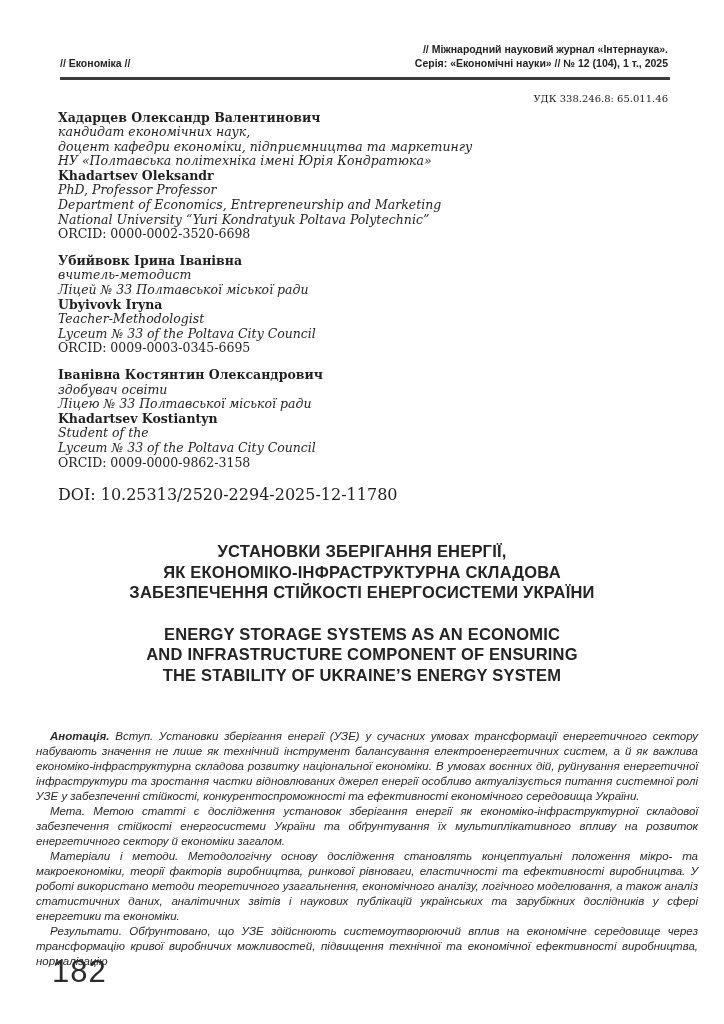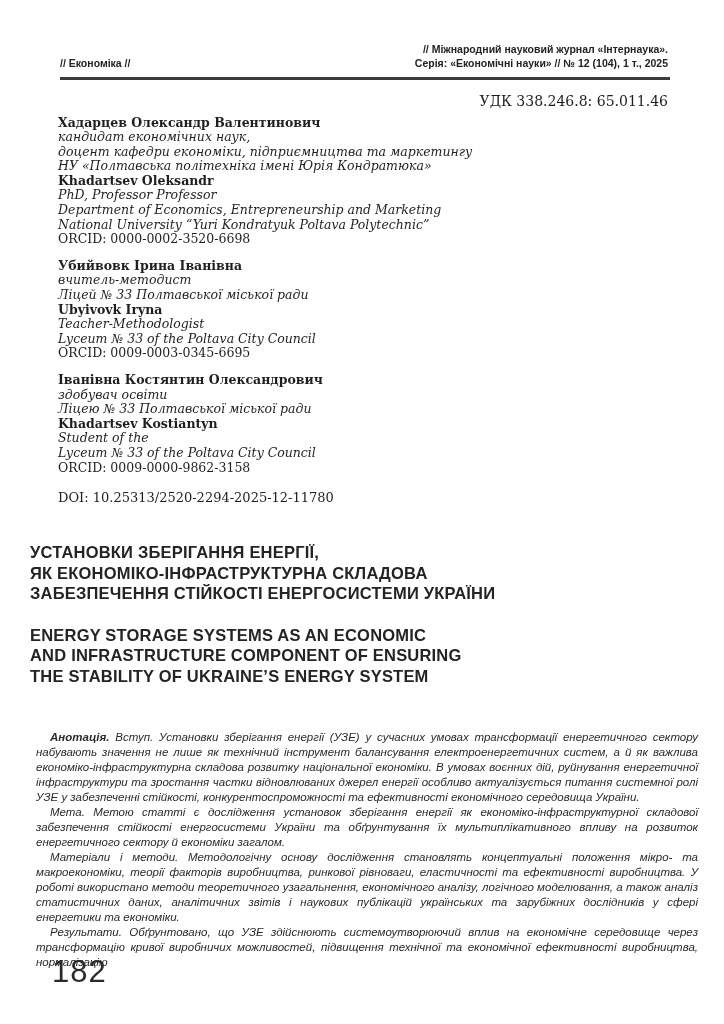--- a/index.html
+++ b/index.html
@@ -28,41 +28,41 @@
   }
   .hdr-right { text-align: right; }
   .rule {
     margin: 7px 54px 0 60px;
     height: 2.5px;
     background: #3c3c3c;
   }
   .udc {
     margin: 13px 56px 0 0;
     text-align: right;
-    font-size: 14px;
+    font-size: 10px;
     color: #1d1d1d;
   }
 
   
   .authors {
     margin: 7px 56px 0 58px;
     font-size: 12.5px;
     line-height: 14.6px;
   }
   .author-block + .author-block { margin-top: 12px; }
   .a-name { font-weight: bold; }
   .a-detail { font-style: italic; }
   .a-orcid { font-style: normal; }
 
-  .doi { margin: 15px 0 0 58px; font-size: 13px; }
+  .doi { margin: 15px 0 0 58px; font-size: 16px; }
 
   
   .title {
     margin: 37px 30px 0;
-    text-align: left;
+    text-align: center;
     font-family: "Liberation Sans", "DejaVu Sans", sans-serif;
     font-weight: bold;
     font-size: 16.5px;
     line-height: 20.5px;
     letter-spacing: 0.2px;
     color: #242424;
   }
   .title.en { margin-top: 21px; }
 
   

